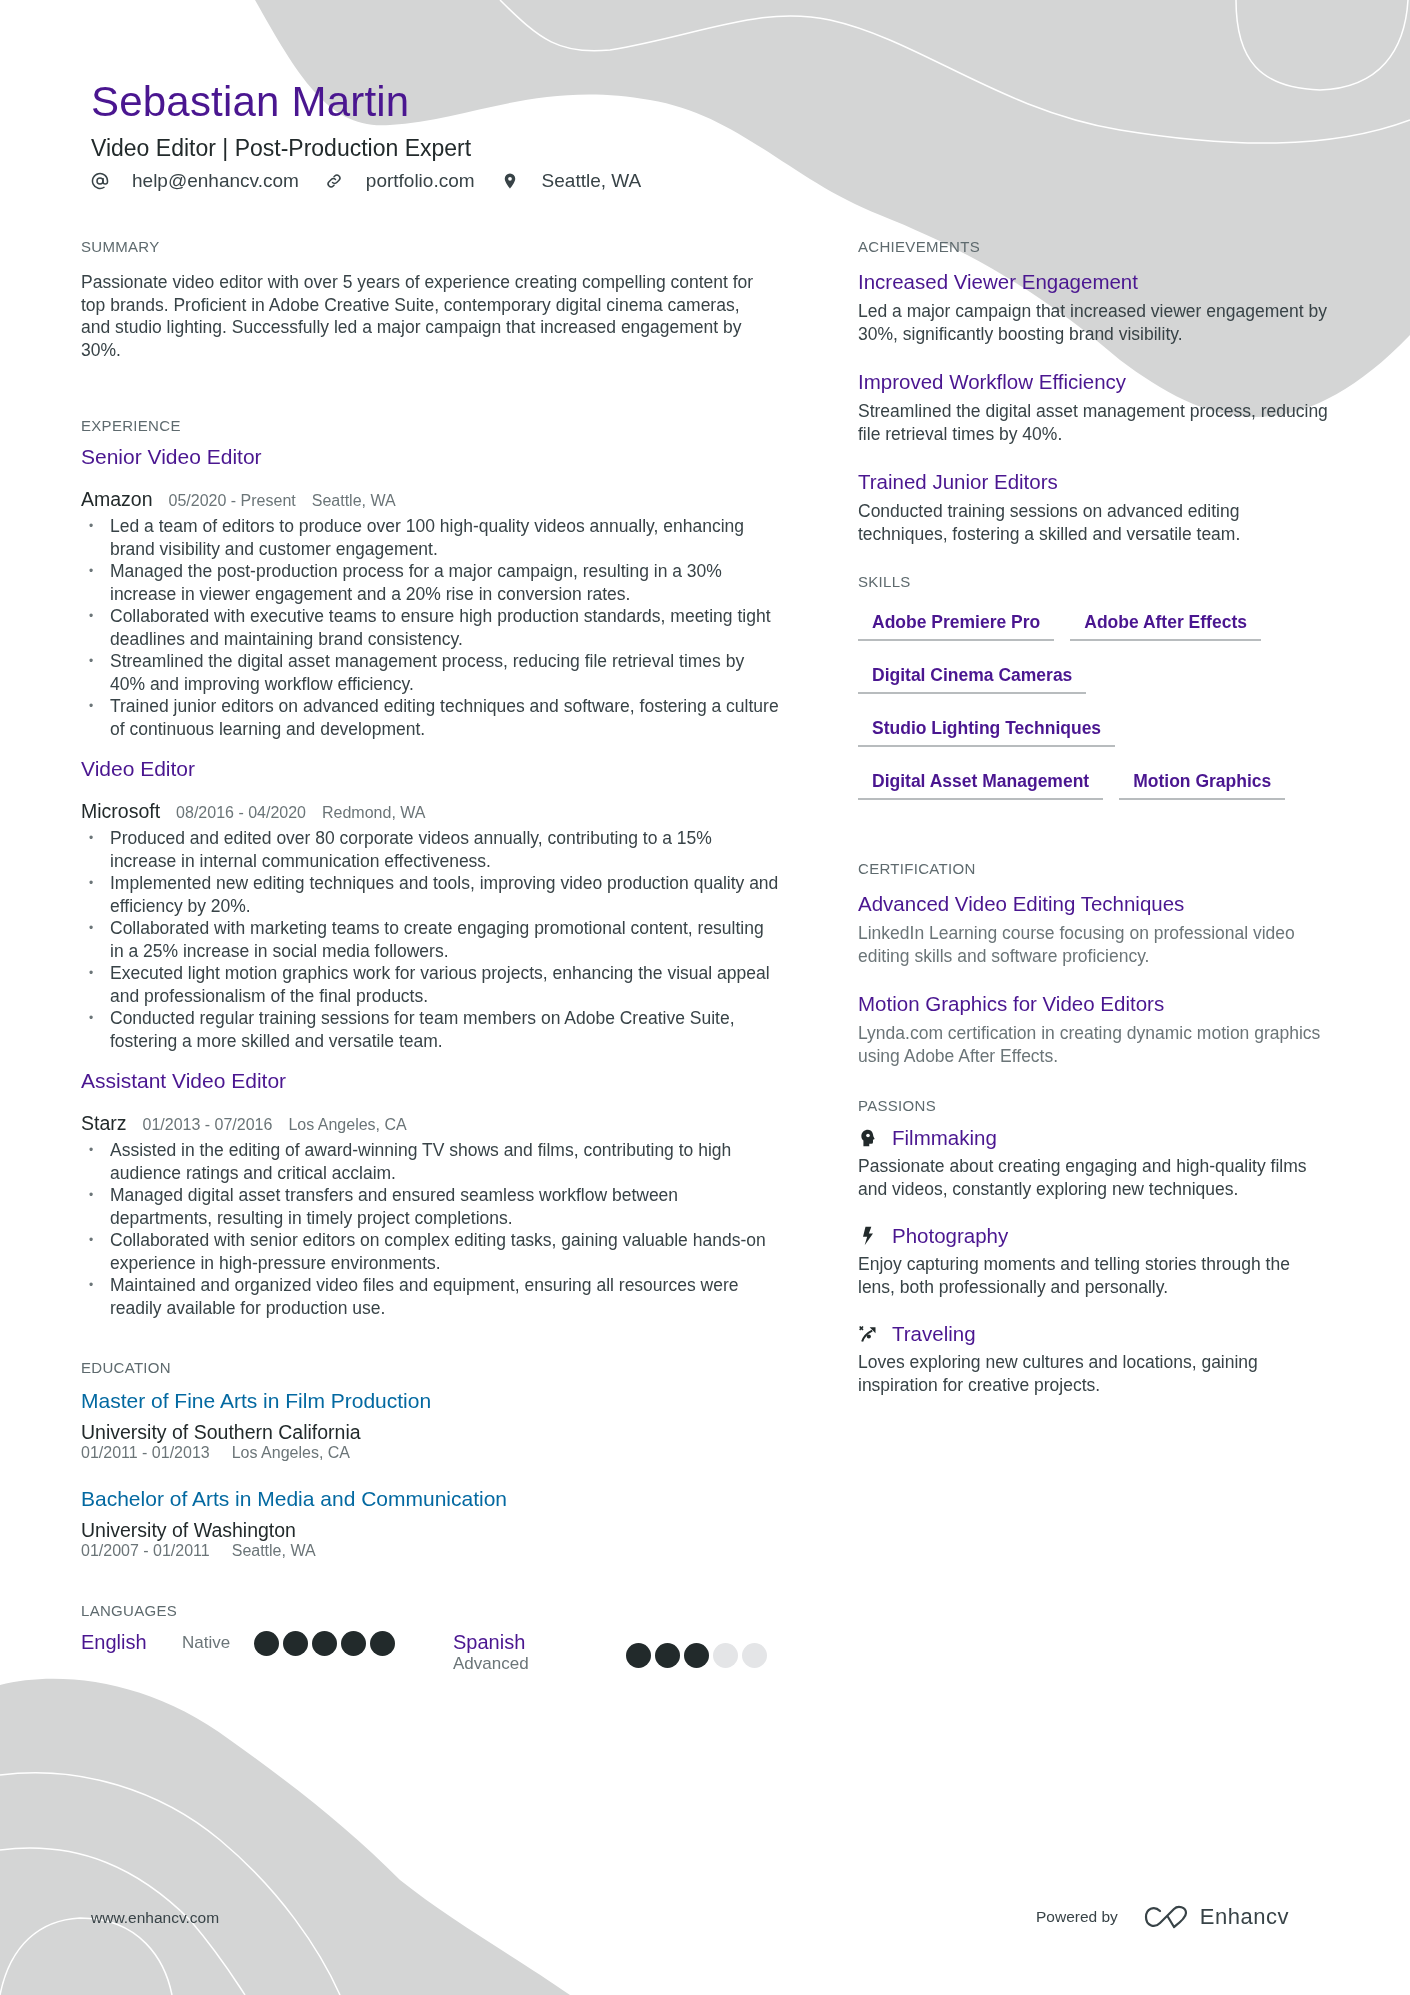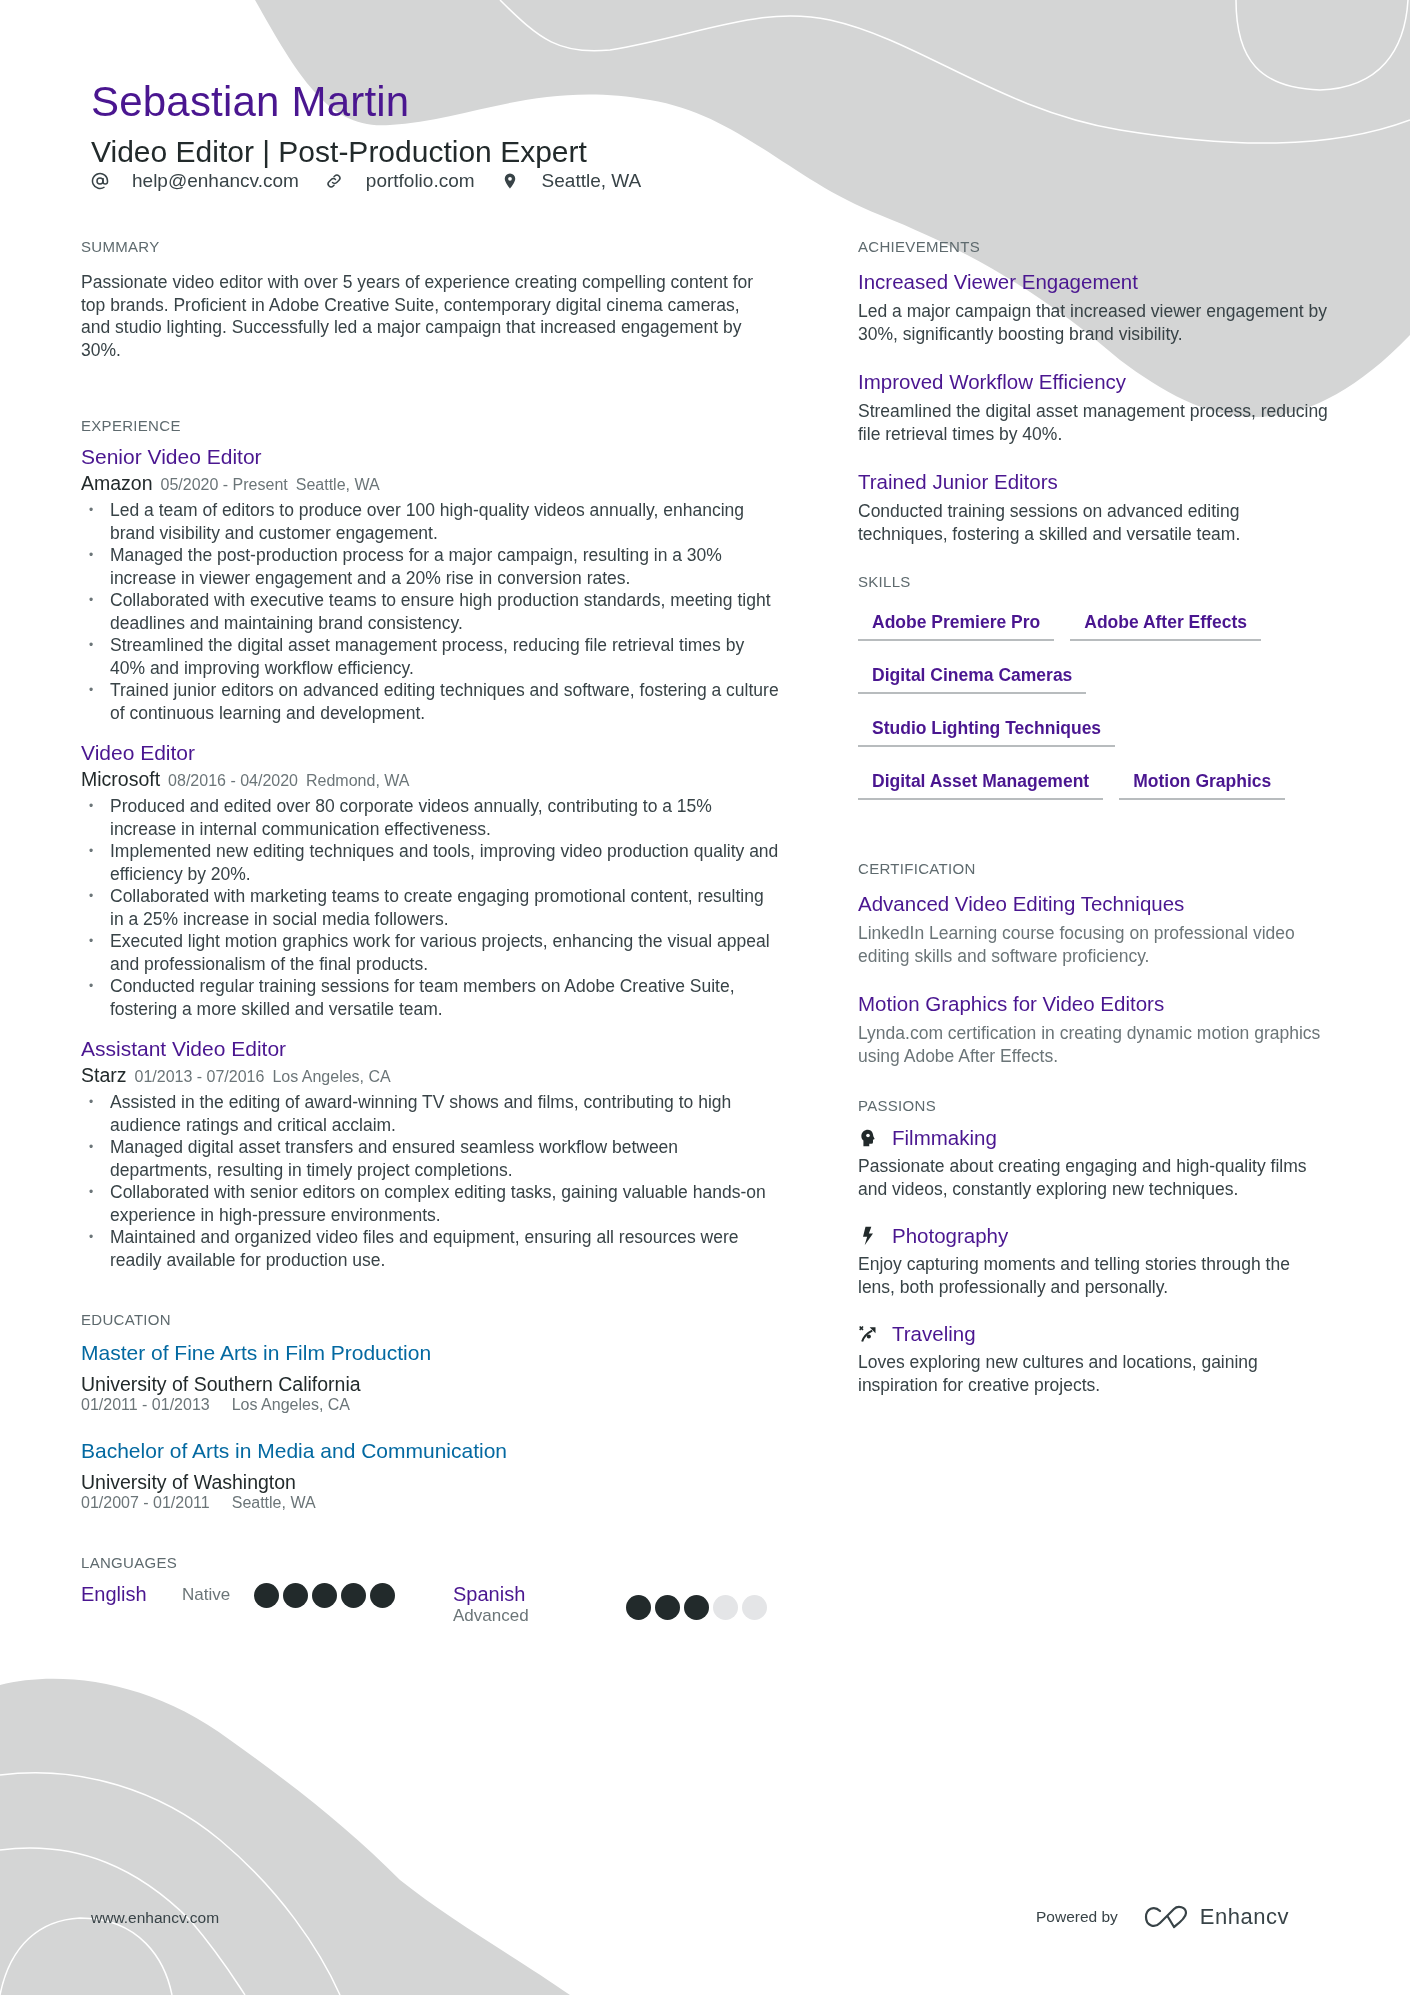--- a/index.html
+++ b/index.html
@@ -2,34 +2,34 @@
 <html><head>
 <meta charset="utf-8">
 <style>
   * { box-sizing: border-box; margin: 0; padding: 0; }
   html, body { width: 1410px; height: 1995px; background: #ffffff; overflow: hidden; }
   body { position: relative; font-family: "Liberation Sans", "DejaVu Sans", sans-serif; color: #384347; }
   .bg { position: absolute; left: 0; top: 0; width: 1410px; height: 1995px; z-index: 0; }
   .page { position: absolute; left: 0; top: 0; width: 1410px; height: 1995px; z-index: 1; }
 
   .name { position: absolute; left: 91px; top: 78px; font-size: 42px; color: #4a1690; font-weight: normal; letter-spacing: 0.2px; }
-  .headline { position: absolute; left: 91px; top: 135px; font-size: 30px; color: #222a2b; }
+  .headline { position: absolute; left: 91px; top: 135px; font-size: 23px; color: #222a2b; }
   .contacts { position: absolute; left: 91px; top: 170px; font-size: 19px; color: #384347; display: flex; gap: 26px; align-items: center; }
   .contact { display: flex; align-items: center; gap: 23px; }
   .contact svg { width: 18px; height: 18px; }
 
   .col-left { position: absolute; left: 81px; top: 238px; width: 700px; }
   .col-right { position: absolute; left: 858px; top: 238px; width: 470px; }
 
   .sec-title { font-size: 15px; color: #5e6a6e; text-transform: uppercase; letter-spacing: 0.3px; margin-bottom: 14px; }
   .summary { font-size: 17.5px; line-height: 22.5px; color: #384347; width: 690px; }
 
   .job { margin-bottom: 16px; }
   .job-title { font-size: 21px; color: #4a1690; line-height: 26px; }
-  .job-meta { display: flex; align-items: baseline; gap: 8px; margin-top: 2px; margin-bottom: 4px; }
+  .job-meta { display: flex; align-items: baseline; gap: 16px; margin-top: 18px; margin-bottom: 4px; }
   .company { font-size: 19.5px; color: #222a2b; }
   .meta-s { font-size: 16px; color: #6b7578; }
   .bullets { list-style: none; }
   .bullets li { position: relative; padding-left: 29px; font-size: 17.5px; line-height: 22.5px; color: #384347; }
   .bullets li::before { content: "•"; position: absolute; left: 8px; top: 0; color: #6b7578; font-size: 12px; }
 
   .edu { margin-bottom: 24px; }
   .edu-title { font-size: 21px; color: #0369a1; line-height: 26px; margin-bottom: 6px; }
   .edu-school { font-size: 19.5px; color: #222a2b; line-height: 24px; }
   .edu-meta { display: flex; gap: 22px; font-size: 16px; color: #6b7578; }

